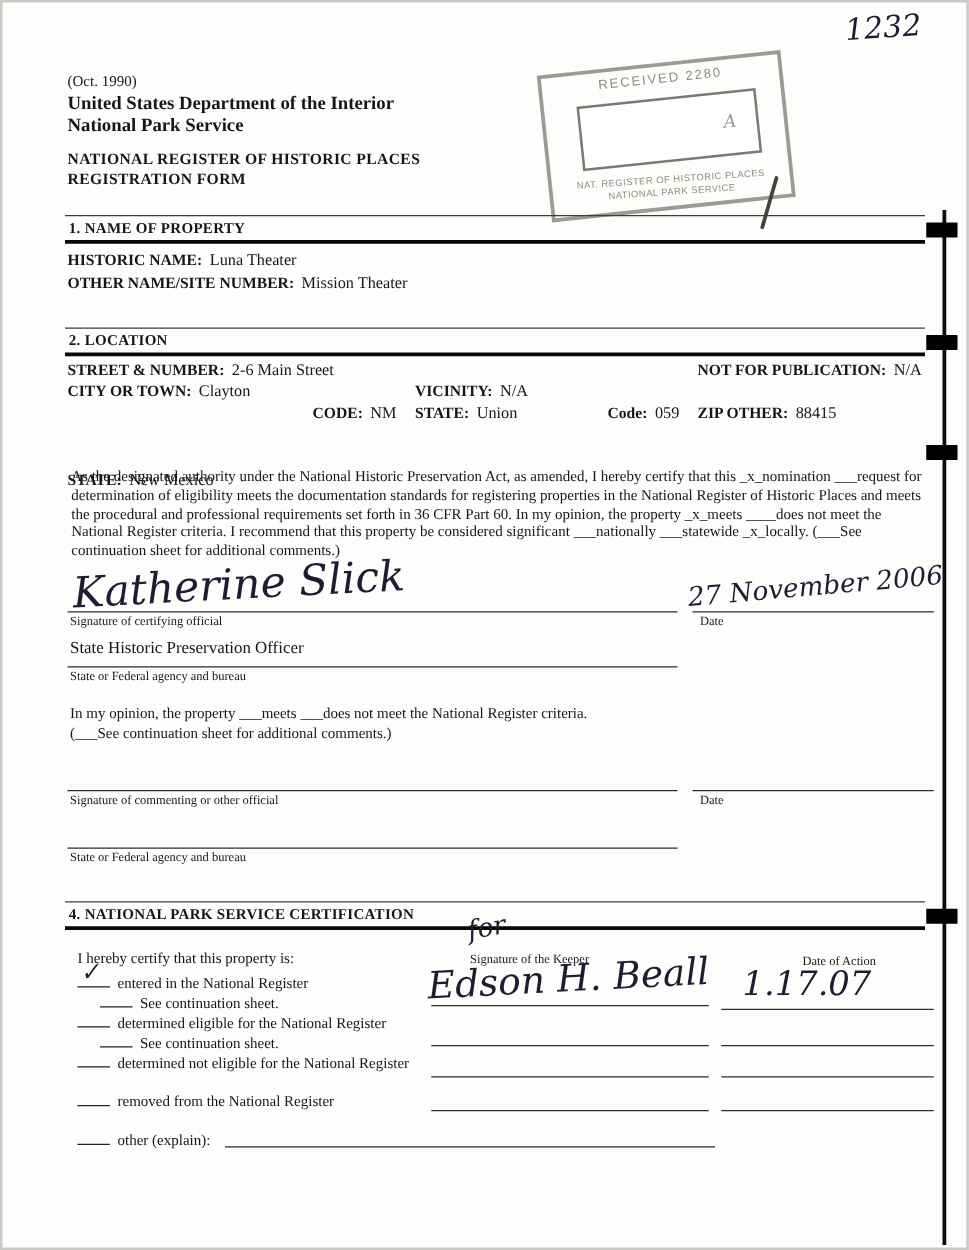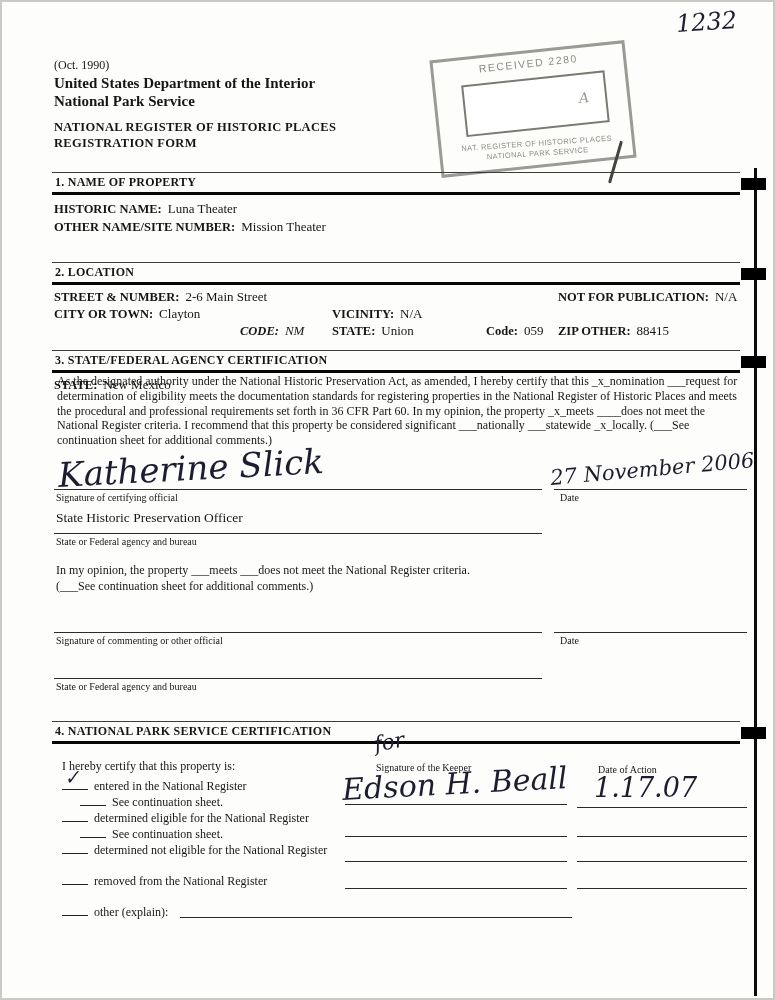--- a/index.html
+++ b/index.html
@@ -95,36 +95,33 @@
   </div>
   <div class="abs row" style="left:52px; top:302px;">
     <span class="lab">CITY OR TOWN:</span><span class="val">Clayton</span>
   </div>
   <div class="abs row" style="left:330px; top:302px;">
     <span class="lab">VICINITY:</span><span class="val">N/A</span>
   </div>
   <div class="abs row" style="left:52px; top:329px;margin-top:44px;">
     <span class="lab">STATE:</span><span class="val">New Mexico</span>
   </div>
-  <div class="abs row" style="left:238px; top:319px;font-style:italic;">
+  <div class="abs row" style="left:248px; top:319px;">
     <span class="lab">CODE:</span><span class="val">NM</span>
   </div>
   <div class="abs row" style="left:330px; top:319px;">
     <span class="lab">STATE:</span><span class="val">Union</span>
   </div>
   <div class="abs row" style="left:468px; top:319px;margin-left:16px;">
     <span class="lab">Code:</span><span class="val">059</span>
   </div>
   <div class="abs row" style="left:556px; top:319px;">
     <span class="lab">ZIP OTHER:</span><span class="val">88415</span>
   </div>
 
-  <div class="sec" style="top:348px;">
-    <span>3. STATE/FEDERAL AGENCY CERTIFICATION</span>
-  </div>
   <div class="abs para" style="left:55px; top:372px; width:686px;">As the designated authority under the National Historic Preservation Act, as amended, I hereby certify that this _x_nomination ___request for determination of eligibility meets the documentation standards for registering properties in the National Register of Historic Places and meets the procedural and professional requirements set forth in 36 CFR Part 60.  In my opinion, the property _x_meets ____does not meet the National Register criteria.  I recommend that this property be considered significant ___nationally ___statewide _x_locally. (___See continuation sheet for additional comments.)</div>
 
   <div class="abs hand" style="left:56px; top:446px; font-size:34px; transform:rotate(-3deg);">Katherine Slick</div>
   <div class="abs hand" style="left:548px; top:455px; font-size:21px; transform:rotate(-5deg);">27 November 2006</div>
 
   <div class="hline" style="left:52px; top:487px; width:488px;"></div>
   <div class="hline" style="left:552px; top:487px; width:193px;"></div>
   <div class="abs tiny" style="left:54px; top:490px;">Signature of certifying official</div>
   <div class="abs tiny" style="left:558px; top:490px;">Date</div>
 
@@ -144,21 +141,21 @@
   <div class="abs tiny" style="left:54px; top:679px;">State or Federal agency and bureau</div>
 
   <div class="sec" style="top:719px;">
     <span>4. NATIONAL PARK SERVICE CERTIFICATION</span>
   </div>
   <div class="abs" style="left:60px; top:757px; font-size:12px;">I hereby certify that this property is:</div>
 
   <div class="abs hand" style="left:372px; top:728px; font-size:21px; transform:rotate(-10deg);">for</div>
   <div class="abs tiny" style="left:374px; top:760px;">Signature of the Keeper</div>
   <div class="abs hand" style="left:340px; top:764px; font-size:30px; transform:rotate(-3deg);">Edson H. Beall</div>
-  <div class="abs tiny" style="left:596px; top:762px;">Date of Action</div>
+  <div class="abs tiny" style="left:640px; top:762px;">Date of Action</div>
   <div class="abs hand" style="left:592px; top:770px; font-size:27px;">1.17.07</div>
 
   <div class="hline" style="left:343px; top:802px; width:222px;"></div>
   <div class="hline" style="left:575px; top:805px; width:170px;"></div>
   <div class="hline" style="left:343px; top:834px; width:222px;"></div>
   <div class="hline" style="left:575px; top:834px; width:170px;"></div>
   <div class="hline" style="left:343px; top:859px; width:222px;"></div>
   <div class="hline" style="left:575px; top:859px; width:170px;"></div>
   <div class="hline" style="left:343px; top:886px; width:222px;"></div>
   <div class="hline" style="left:575px; top:886px; width:170px;"></div>

